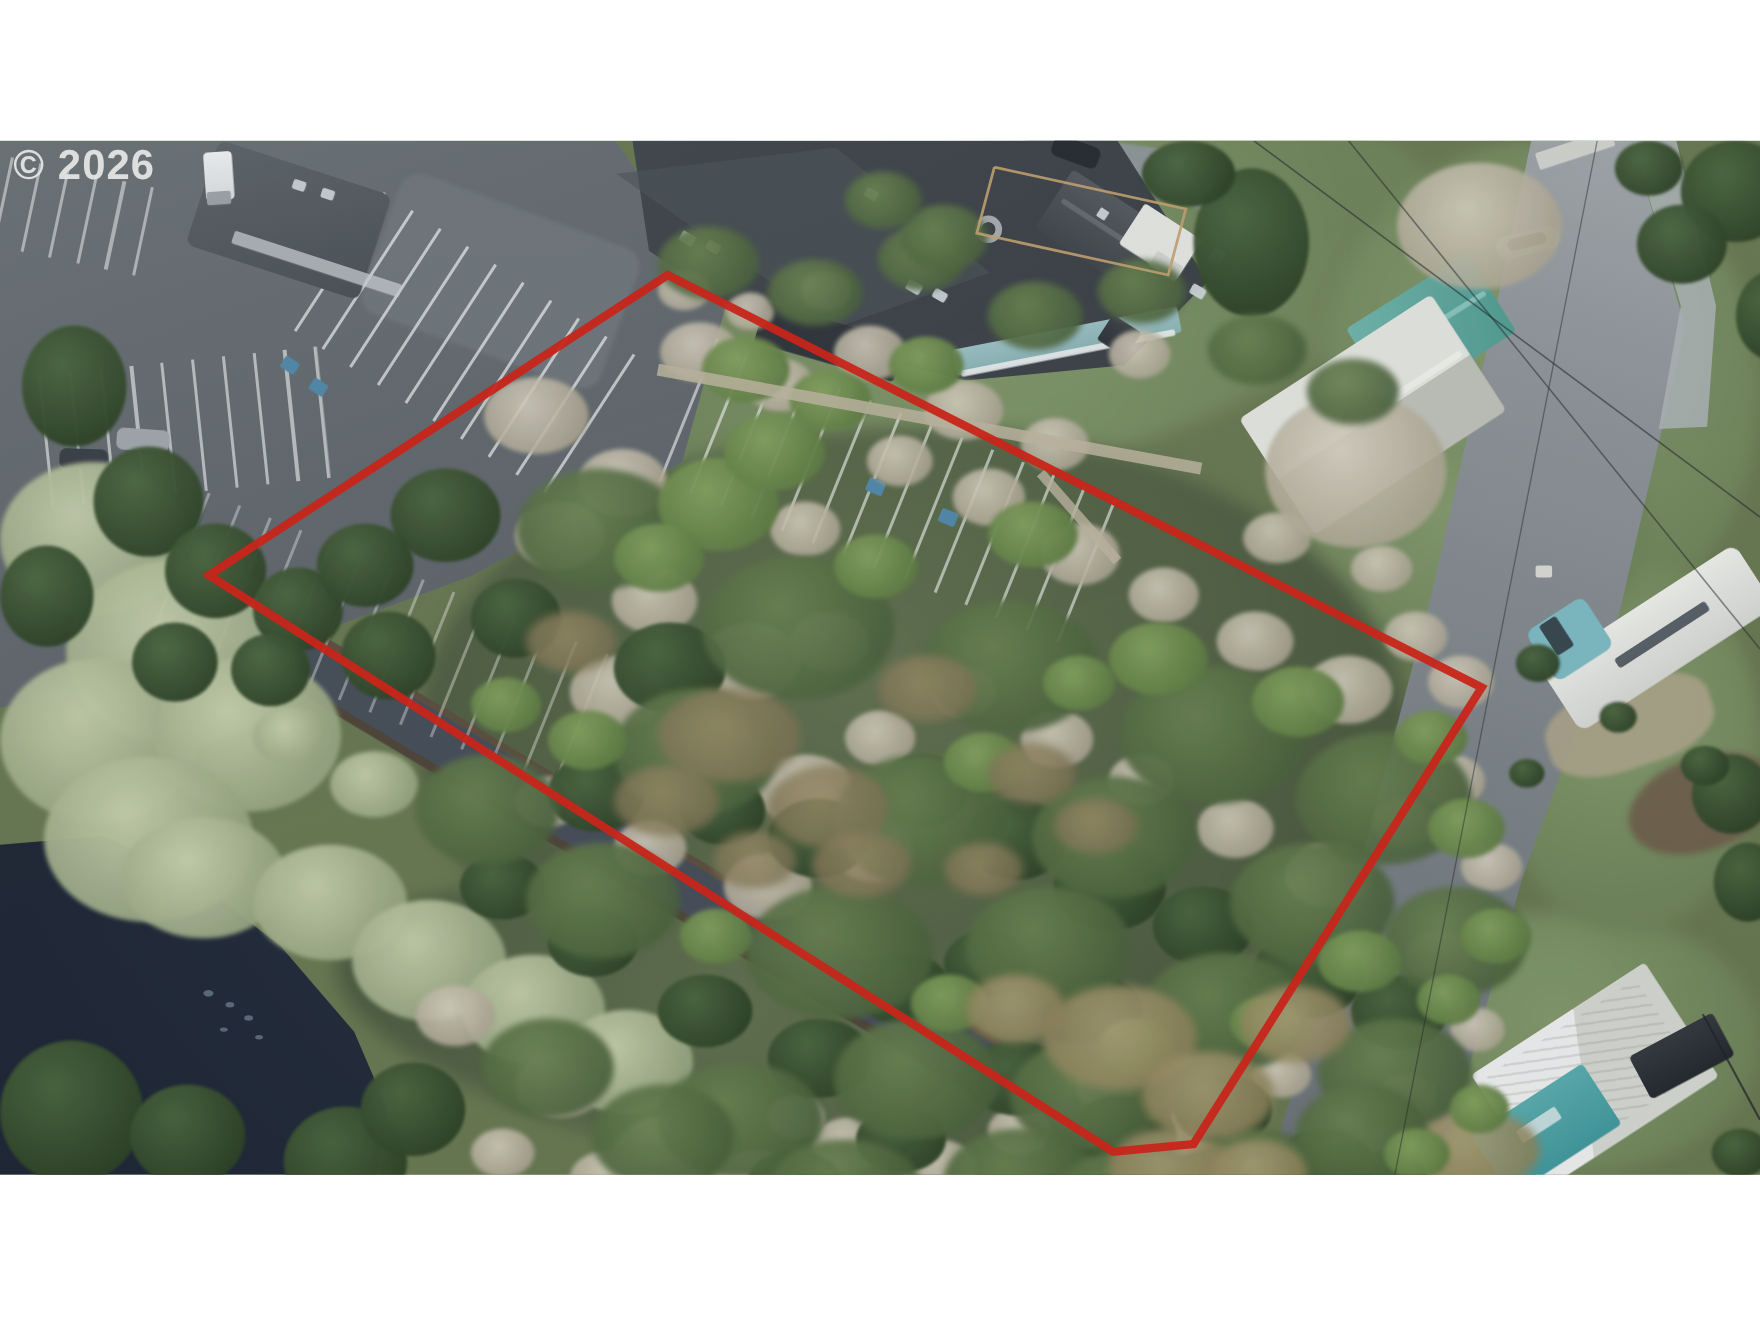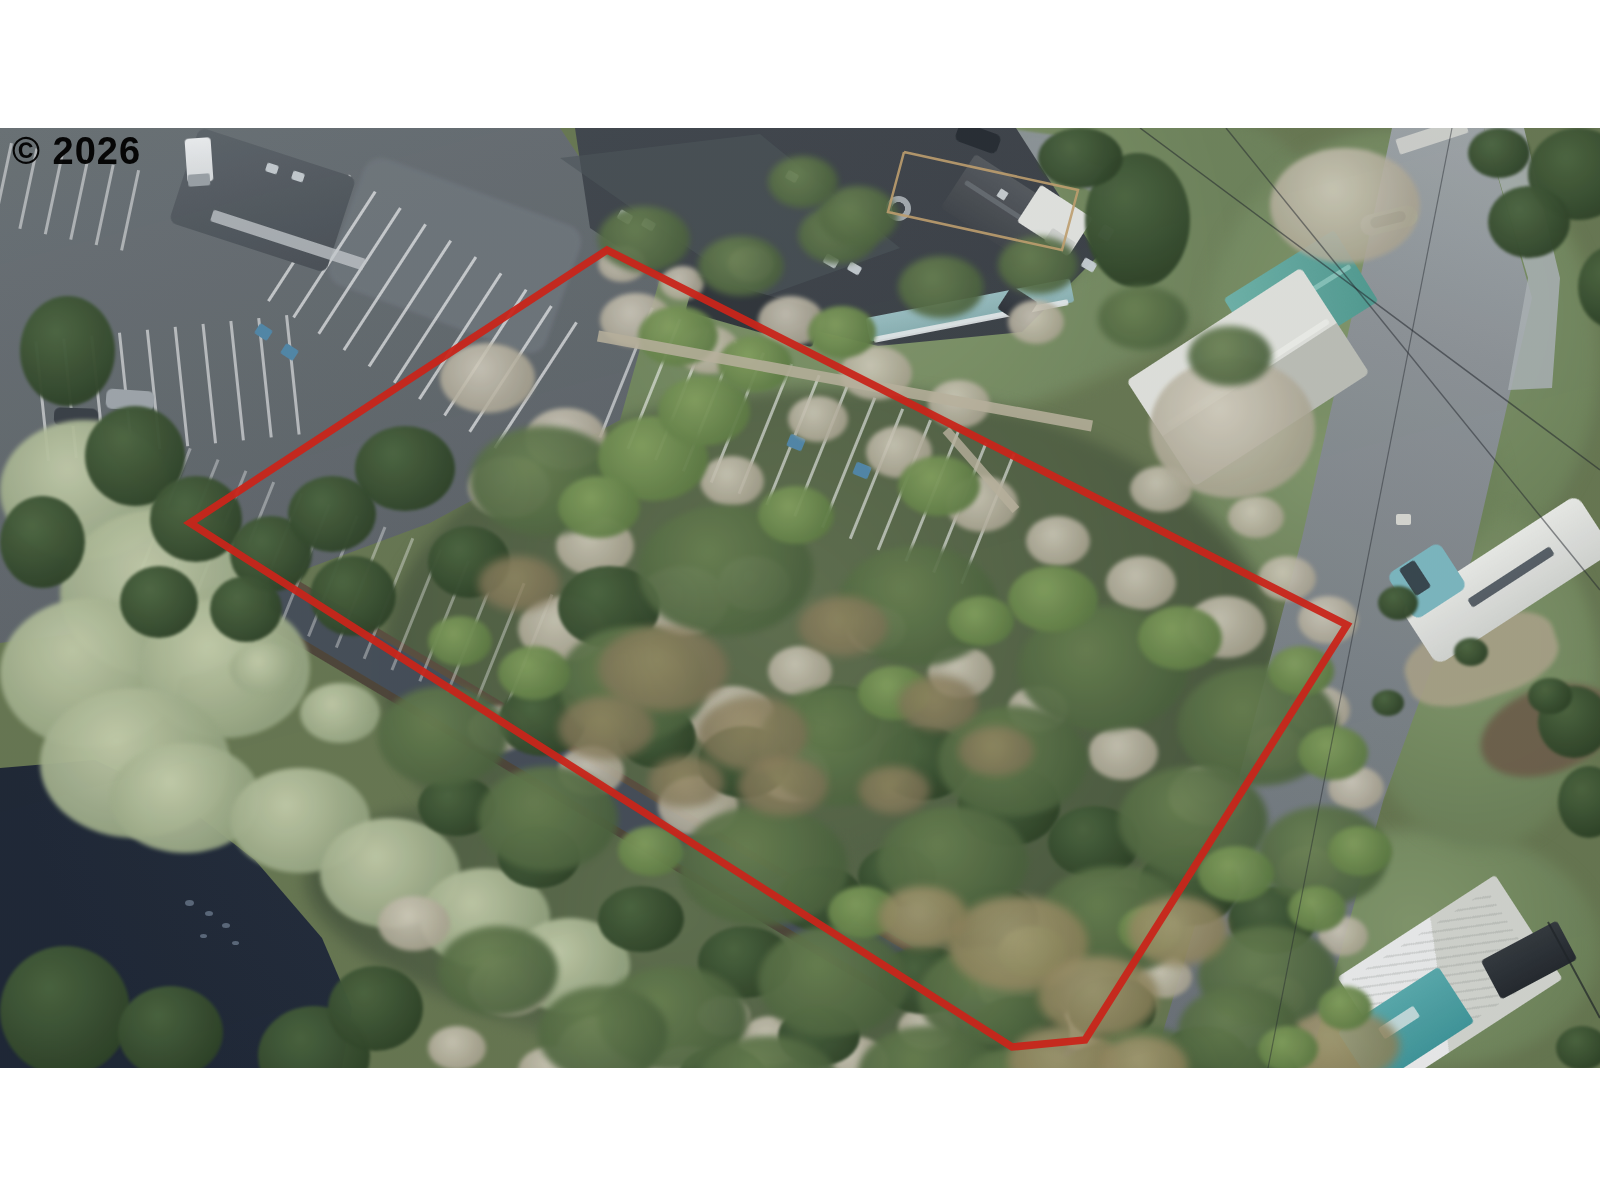--- a/index.html
+++ b/index.html
@@ -2,21 +2,21 @@
 <html><head>
 <meta charset="utf-8">
 <style>
   html,body{margin:0;padding:0;background:#ffffff;}
   .page{position:relative;width:1600px;height:1200px;background:#ffffff;overflow:hidden;
         font-family:"Liberation Sans", sans-serif;}
   .photo{position:absolute;left:0;top:128px;width:1600px;height:940px;overflow:hidden;background:#66764f;}
   #scene{position:absolute;inset:0;}
   .b{position:absolute;pointer-events:none;}
   #overlay{position:absolute;left:0;top:0;width:1600px;height:940px;z-index:6;pointer-events:none;}
-  .watermark{position:absolute;left:12px;top:2px;z-index:8;color:#000000;opacity:.94;
+  .watermark{position:absolute;left:12px;top:2px;z-index:8;color:#e5e5e5;opacity:.94;
              font-weight:bold;font-size:38px;letter-spacing:1px;
              font-family:"Liberation Sans", sans-serif;}
 </style>
 </head>
 <body>
 
 <div class="page">
   <div class="photo">
     <div id="scene">
         <div class="b" style="left: 0px; top: 0px; width: 1600px; height: 940px; z-index: 2; opacity: 1; background: linear-gradient(160deg, rgb(104, 111, 115), rgb(86, 92, 98) 60%, rgb(75, 82, 88)); clip-path: polygon(0px 0px, 560px 0px, 660px 150px, 620px 292px, 430px 395px, 160px 495px, 0px 515px);"></div>

